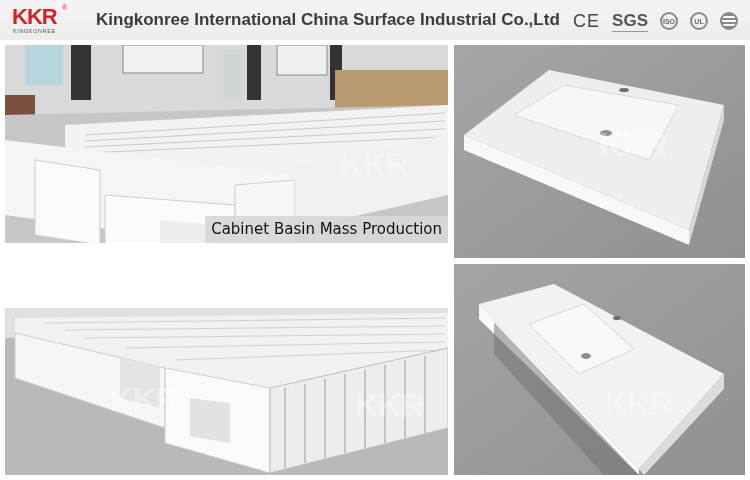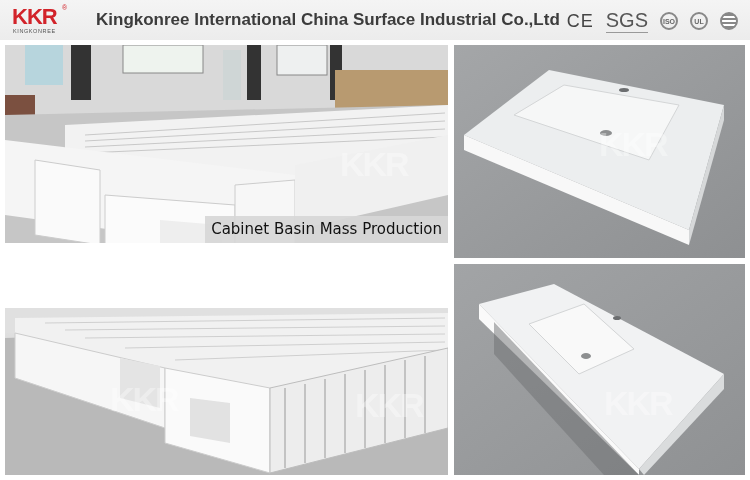--- a/index.html
+++ b/index.html
@@ -5,21 +5,21 @@
   html, body { margin:0; padding:0; }
   body { width:750px; height:480px; background:#ffffff; position:relative; overflow:hidden; font-family:"Liberation Sans", sans-serif; }
   .header { position:absolute; left:0; top:0; width:750px; height:40px; background:linear-gradient(#f4f4f4,#ececec); }
   .logo { position:absolute; left:12px; top:6px; width:56px; height:30px; }
   .logo-mark { position:absolute; left:0; top:0; font-family:"Liberation Sans", sans-serif; font-weight:bold; font-size:22px; letter-spacing:-1px; color:#d2232a; line-height:22px; }
   .logo-reg { position:absolute; left:50px; top:-2px; font-size:7px; color:#d2232a; }
   .logo-sub { position:absolute; left:1px; top:22px; font-size:5.5px; letter-spacing:0.6px; color:#555; }
   .company { position:absolute; left:96px; top:10px; font-size:17px; font-weight:bold; color:#3c3c3c; white-space:nowrap; }
   .certs { position:absolute; right:12px; top:10px; height:22px; display:flex; align-items:center; gap:12px; }
   .cert-ce { font-size:18px; color:#444; letter-spacing:1px; }
-  .cert-sgs { font-size:20px; font-weight:normal; color:#555; border-bottom:1px solid #999; }
+  .cert-sgs { font-size:17px; font-weight:bold; color:#555; border-bottom:1px solid #999; }
   .cert-round { width:18px; height:18px; border-radius:50%; border:2px solid #888; box-sizing:border-box; font-size:7px; color:#666; display:flex; align-items:center; justify-content:center; font-weight:bold; }
   .panel { position:absolute; overflow:hidden; }
   .p1 { left:5px; top:45px; width:443px; height:198px; background:linear-gradient(180deg,#d8d8d8 0%,#cfd0d1 25%,#e6e6e6 40%,#c9c9c9 100%); }
   .p2 { left:5px; top:308px; width:443px; height:167px; background:linear-gradient(180deg,#e4e4e4 0%,#d6d6d6 40%,#bcbcbc 100%); }
   .p3 { left:454px; top:45px; width:291px; height:213px; background:#9a9c9e; }
   .p4 { left:454px; top:264px; width:291px; height:211px; background:#9ea0a2; }
   .caption { position:absolute; right:0; bottom:0; height:27px; padding:0 6px 0 6px; background:rgba(215,215,215,0.92); font-family:"DejaVu Sans", sans-serif; font-size:15px; color:#111; line-height:27px; white-space:nowrap; }
   .watermark { position:absolute; font-weight:bold; font-size:34px; color:rgba(255,255,255,0.35); letter-spacing:-2px; }
   svg { display:block; }
 </style>

